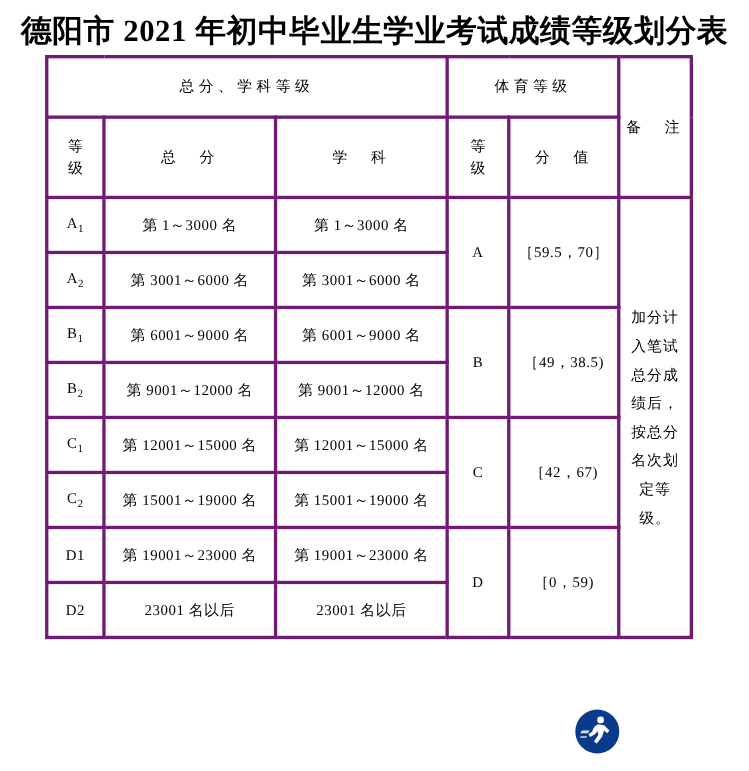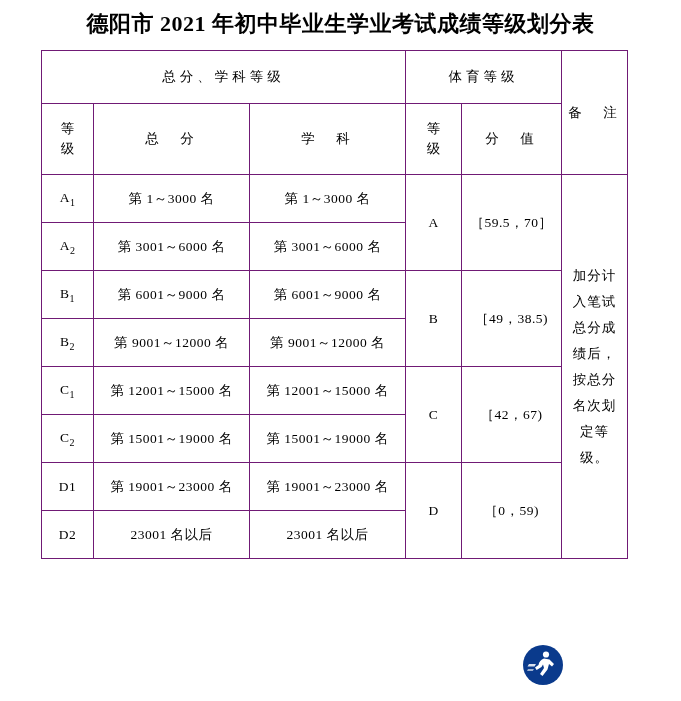--- a/index.html
+++ b/index.html
@@ -10,39 +10,39 @@
   body {
     width: 681px;
     height: 701px;
     position: relative;
     font-family: "Liberation Serif", "DejaVu Serif", serif;
     color: #000000;
     overflow: hidden;
   }
   #page-title {
     text-align: center;
-    font-size: 22px;
+    font-size: 28px;
     font-weight: bold;
     letter-spacing: 0.5px;
     margin: 9px 0 0 0;
     font-family: "Liberation Serif", "DejaVu Serif", serif;
   }
   .table-wrap {
     position: absolute;
     left: 41px;
     top: 50px;
     width: 586px;
   }
   table.grade-table {
     border-collapse: collapse;
     width: 586px;
     table-layout: fixed;
   }
   table.grade-table td {
-    border: 1px solid #701a75;
+    border: 3px solid #701a75;
     text-align: center;
     vertical-align: middle;
     font-size: 13.5px;
     font-family: "Liberation Serif", "DejaVu Serif", serif;
     padding: 0 2px;
   }
   .h-group {
     font-size: 15px;
     letter-spacing: 4px;
     height: 52px;

